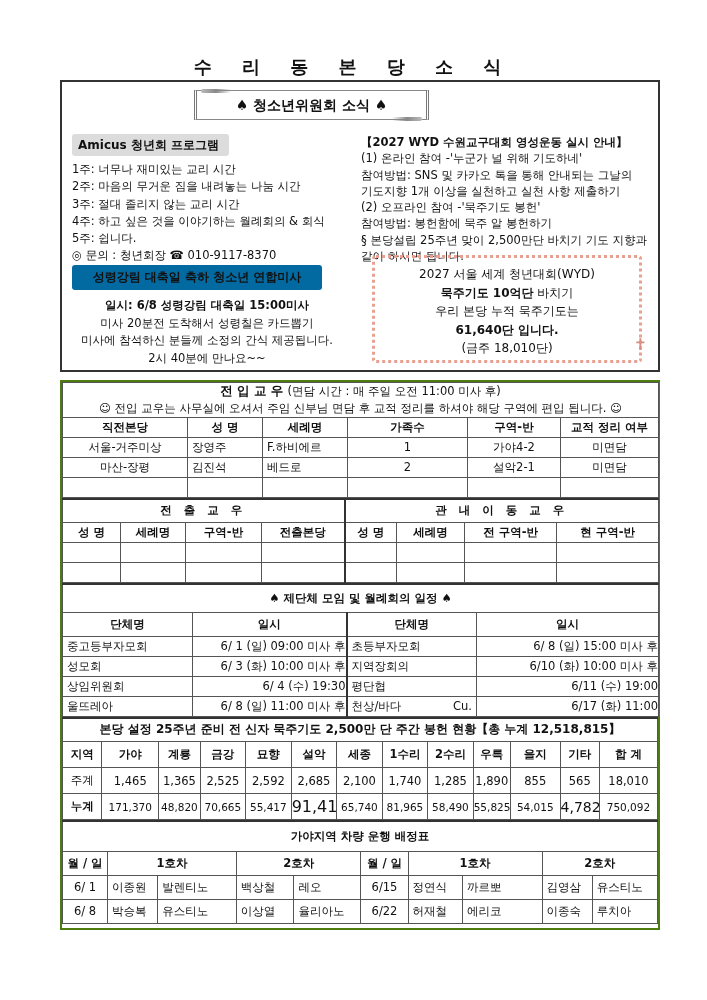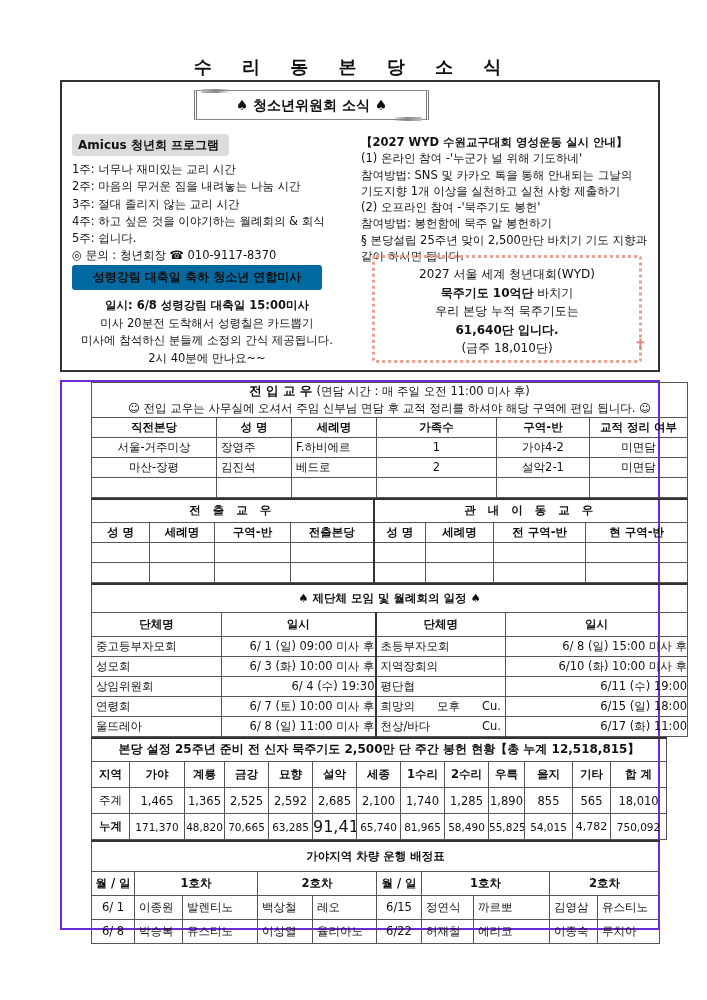--- a/index.html
+++ b/index.html
@@ -55,22 +55,21 @@
     position: absolute; top: 173px; left: 310px; width: 270px; height: 108px;
     border: 3px dotted #e8a090; border-radius: 4px;
     text-align: center; font-size: 12px; line-height: 18.5px; padding-top: 7px;
   }
   .rosary .b { font-weight: bold; }
   .rosary .cross {
     position: absolute; right: -8px; bottom: 6px; color: #d99080; font-size: 16px;
   }
   .box-main {
     position: absolute; top: 380px; left: 60px; width: 600px; height: 550px;
-    border: 2px solid #6d28d9;
-    padding-left: 29px;
+    border: 2px solid #4d7c0f;
   }
   table { border-collapse: collapse; width: 100%; table-layout: fixed; }
   td, th { border: 1px solid #555; font-size: 11.5px; font-weight: normal; text-align: center; height: 20px; white-space: nowrap; overflow: hidden; }
   th { font-weight: bold; }
   .sec-title { font-weight: bold; font-size: 12.5px; }
   .sec-title .sub { font-weight: normal; font-size: 11.5px; }
   .justify { text-align: justify; text-align-last: justify; padding: 0 4px; }
   .left { text-align: right; padding-left: 4px; }
   .thick-top td, .thick-top th { border-top: 2px solid #333; }
   .thick-left { border-left: 2px solid #333 !important; margin-top: 11px; }
@@ -251,26 +250,20 @@
       <td class="justify">성모회</td>
       <td class="left">6/ 3 (화) 10:00 미사 후</td>
       <td class="justify thick-left">지역장회의</td>
       <td class="left">6/10 (화) 10:00 미사 후</td>
     </tr>
     <tr>
       <td class="justify">상임위원회</td>
       <td class="left">6/ 4 (수) 19:30</td>
       <td class="justify thick-left">평단협</td>
       <td class="left">6/11 (수) 19:00</td>
-    </tr>
-    <tr>
-      <td class="justify">연령회</td>
-      <td class="left">6/ 7 (토) 10:00 미사 후</td>
-      <td class="justify thick-left">희망의 모후 Cu.</td>
-      <td class="left">6/15 (일) 18:00</td>
     </tr>
     <tr>
       <td class="justify">울뜨레아</td>
       <td class="left">6/ 8 (일) 11:00 미사 후</td>
       <td class="justify thick-left">천상/바다 Cu.</td>
       <td class="left">6/17 (화) 11:00</td>
     </tr>
   </tbody>
     </table>
 
@@ -322,28 +315,28 @@
       <td>1,890</td>
       <td>855</td>
       <td>565</td>
       <td>18,010</td>
     </tr>
     <tr style="font-size:10.5px">
       <td style="height:26px;font-weight:bold">누계</td>
       <td style="font-size:10.5px">171,370</td>
       <td style="font-size:10.5px">48,820</td>
       <td style="font-size:10.5px">70,665</td>
-      <td style="font-size:10.5px">63,285</td>
+      <td style="font-size:10.5px">55,417</td>
       <td style="font-size:16px">91,415</td>
       <td style="font-size:10.5px">65,740</td>
       <td style="font-size:10.5px">81,965</td>
       <td style="font-size:10.5px">58,490</td>
       <td style="font-size:10.5px">55,825</td>
       <td style="font-size:10.5px">54,015</td>
-      <td style="font-size:11px">4,782</td>
+      <td style="font-size:14px">4,782</td>
       <td style="font-size:10.5px">750,092</td>
     </tr>
   </tbody>
     </table>
 
   <table>
     <colgroup>
         <col style="width:43px">
         <col style="width:48px">
         <col style="width:75px">

